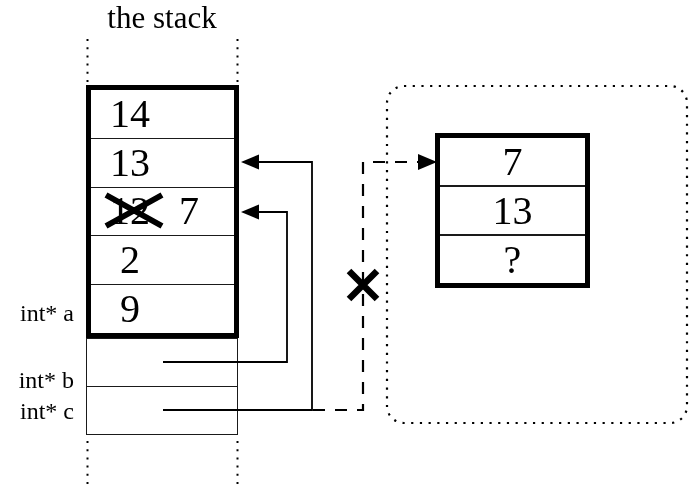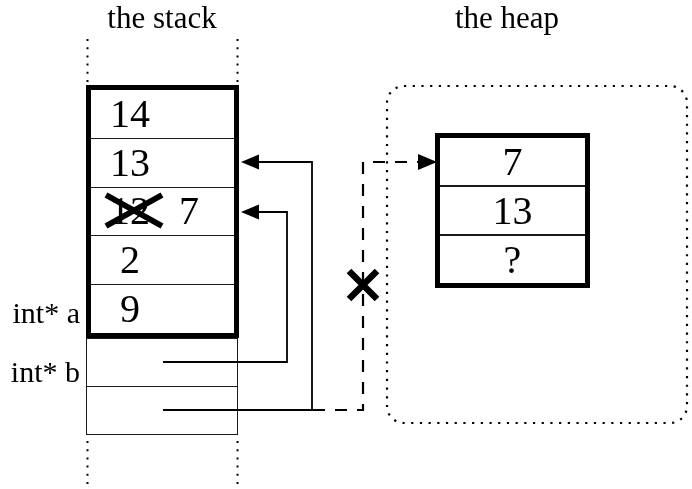--- a/index.html
+++ b/index.html
@@ -29,43 +29,42 @@
   
   .sub-box {
     position:absolute; left:86px; top:338px; width:152px; height:97px;
     border:1.5px solid #1a1a1a; box-sizing:border-box;
     display:flex; flex-direction:column;
   }
   .sub-row { flex:1; }
   .sub-row + .sub-row { border-top:1.5px solid #1a1a1a; }
 
   .ptr-label { position:absolute; left:0; width:74px; text-align:right;
-               font-size:30px; line-height:1; transform:translateY(-50%);
-               white-space:nowrap;margin-left:6px; }
+               font-size:24px; line-height:1; transform:translateY(-50%);
+               white-space:nowrap; }
 
   
   .heap-box {
     position:absolute; left:435px; top:133px; width:155px; height:155px;
     border:5px solid var(--ink); box-sizing:border-box;
     display:flex; flex-direction:column; background:var(--paper);
   }
   .h-cell { flex:1; display:flex; align-items:center; justify-content:center; }
   .h-cell + .h-cell { border-top:2px solid #1a1a1a; }
   .h-cell .num { width:auto; }
 
   .overlay { position:absolute; left:0; top:0; width:692px; height:489px;
              pointer-events:none; }
 </style>
 </head>
 <body>
 
 <div class="canvas">
 
   <div class="title title-stack">the stack</div>
-  <div class="title title-heap">the heap</div>
 
   <div class="stack-box">
     <div class="s-cell">
       <span class="num">14</span>
     </div>
     <div class="s-cell">
       <span class="num">13</span>
     </div>
     <div class="s-cell">
       <span class="num">12</span>
@@ -78,21 +77,22 @@
       <span class="num">9</span>
     </div>
   </div>
 
   <div class="sub-box">
     <div class="sub-row"></div>
     <div class="sub-row"></div>
   </div>
 
   <div class="ptr-label" style="top:313px">int* a</div>
-  <div class="ptr-label" style="top:372px">int* b</div>
+  <div class="ptr-label" style="top:380px">int* b</div>
+  <div class="ptr-label" style="top:411px">int* c</div>
 
   <div class="heap-box">
     <div class="h-cell">
       <span class="num">7</span>
     </div>
     <div class="h-cell">
       <span class="num">13</span>
     </div>
     <div class="h-cell">
       <span class="num">?</span>

